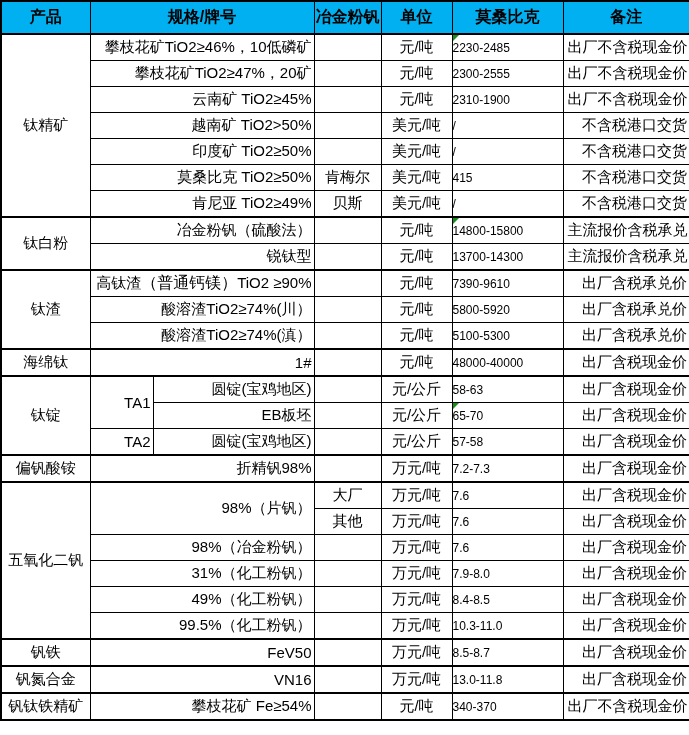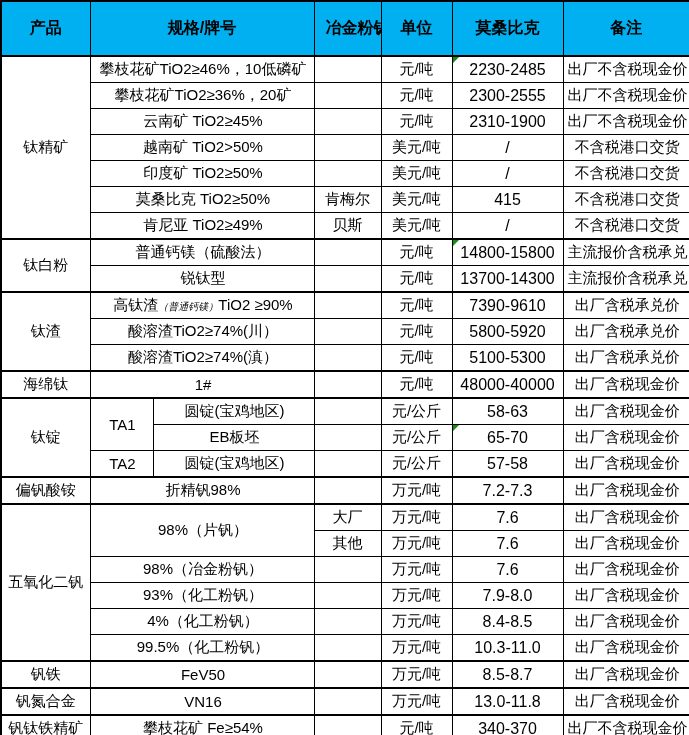--- a/index.html
+++ b/index.html
@@ -8,35 +8,35 @@
     font-family:"Liberation Sans","DejaVu Sans",sans-serif;
     color:#000;
   }
   table{
     border-collapse:collapse;table-layout:fixed;width:689px;
     border:2px solid #000;
   }
   th{
     background:#00b0f0;color:#000;font-weight:bold;font-size:16px;
     height:31px;border:1px solid #000;border-bottom:2px solid #000;
-    padding:11px;text-align:center;overflow:hidden;white-space:nowrap;
+    padding:0;text-align:center;overflow:hidden;white-space:nowrap;
   }
   td{
     border:1px solid #000;font-size:15px;height:25px;
     padding:0;overflow:hidden;white-space:nowrap;vertical-align:middle;
   }
   tr.group > td{border-top:2px solid #000;}
   td.c{text-align:center;}
-  td.l{text-align:center;padding-left:4px;padding-right:2px;}
-  td.price{text-align:center;font-size:16px;position:relative;}
+  td.l{text-align:right;padding-left:4px;padding-right:2px;}
+  td.price{font-size:12px;position:relative;}
   td.tri::before{
     content:"";position:absolute;top:0;left:0;width:0;height:0;
     border-top:6px solid #1a8c1a;border-right:6px solid transparent;
   }
-  span.small{font-size:10px;font-style:italic;}
+  span.small{font-size:16px;}
 </style>
 </head>
 <body>
 
 <table>
   <colgroup>
       <col style="width: 89px;">
       <col style="width: 63px;">
       <col style="width: 161px;">
       <col style="width: 67px;">
@@ -57,21 +57,21 @@
   <tbody>
       <tr class="group">
         <td class="c" rowspan="7">钛精矿</td>
         <td class="l" colspan="2">攀枝花矿TiO2≥46%，10低磷矿</td>
         <td class="c"></td>
         <td class="c">元/吨</td>
         <td class="price tri">2230-2485</td>
         <td class="l">出厂不含税现金价</td>
       </tr>
       <tr>
-        <td class="l" colspan="2">攀枝花矿TiO2≥36%，20矿</td>
+        <td class="l" colspan="2">攀枝花矿TiO2≥47%，20矿</td>
         <td class="c"></td>
         <td class="c">元/吨</td>
         <td class="price">2300-2555</td>
         <td class="l">出厂不含税现金价</td>
       </tr>
       <tr>
         <td class="l" colspan="2">云南矿 TiO2≥45%</td>
         <td class="c"></td>
         <td class="c">元/吨</td>
         <td class="price">2310-1900</td>
@@ -100,21 +100,21 @@
       </tr>
       <tr>
         <td class="l" colspan="2">肯尼亚 TiO2≥49%</td>
         <td class="c">贝斯</td>
         <td class="c">美元/吨</td>
         <td class="price">/</td>
         <td class="l">不含税港口交货</td>
       </tr>
       <tr class="group">
         <td class="c" rowspan="2">钛白粉</td>
-        <td class="l" colspan="2">普通钙镁（硫酸法）</td>
+        <td class="l" colspan="2">冶金粉钒（硫酸法）</td>
         <td class="c"></td>
         <td class="c">元/吨</td>
         <td class="price tri">14800-15800</td>
         <td class="l">主流报价含税承兑</td>
       </tr>
       <tr>
         <td class="l" colspan="2">锐钛型</td>
         <td class="c"></td>
         <td class="c">元/吨</td>
         <td class="price">13700-14300</td>
@@ -197,28 +197,28 @@
         <td class="l">出厂含税现金价</td>
       </tr>
       <tr>
         <td class="l" colspan="2">98%（冶金粉钒）</td>
         <td class="c"></td>
         <td class="c">万元/吨</td>
         <td class="price">7.6</td>
         <td class="l">出厂含税现金价</td>
       </tr>
       <tr>
-        <td class="l" colspan="2">93%（化工粉钒）</td>
+        <td class="l" colspan="2">31%（化工粉钒）</td>
         <td class="c"></td>
         <td class="c">万元/吨</td>
         <td class="price">7.9-8.0</td>
         <td class="l">出厂含税现金价</td>
       </tr>
       <tr>
-        <td class="l" colspan="2">4%（化工粉钒）</td>
+        <td class="l" colspan="2">49%（化工粉钒）</td>
         <td class="c"></td>
         <td class="c">万元/吨</td>
         <td class="price">8.4-8.5</td>
         <td class="l">出厂含税现金价</td>
       </tr>
       <tr>
         <td class="l" colspan="2">99.5%（化工粉钒）</td>
         <td class="c"></td>
         <td class="c">万元/吨</td>
         <td class="price">10.3-11.0</td>

